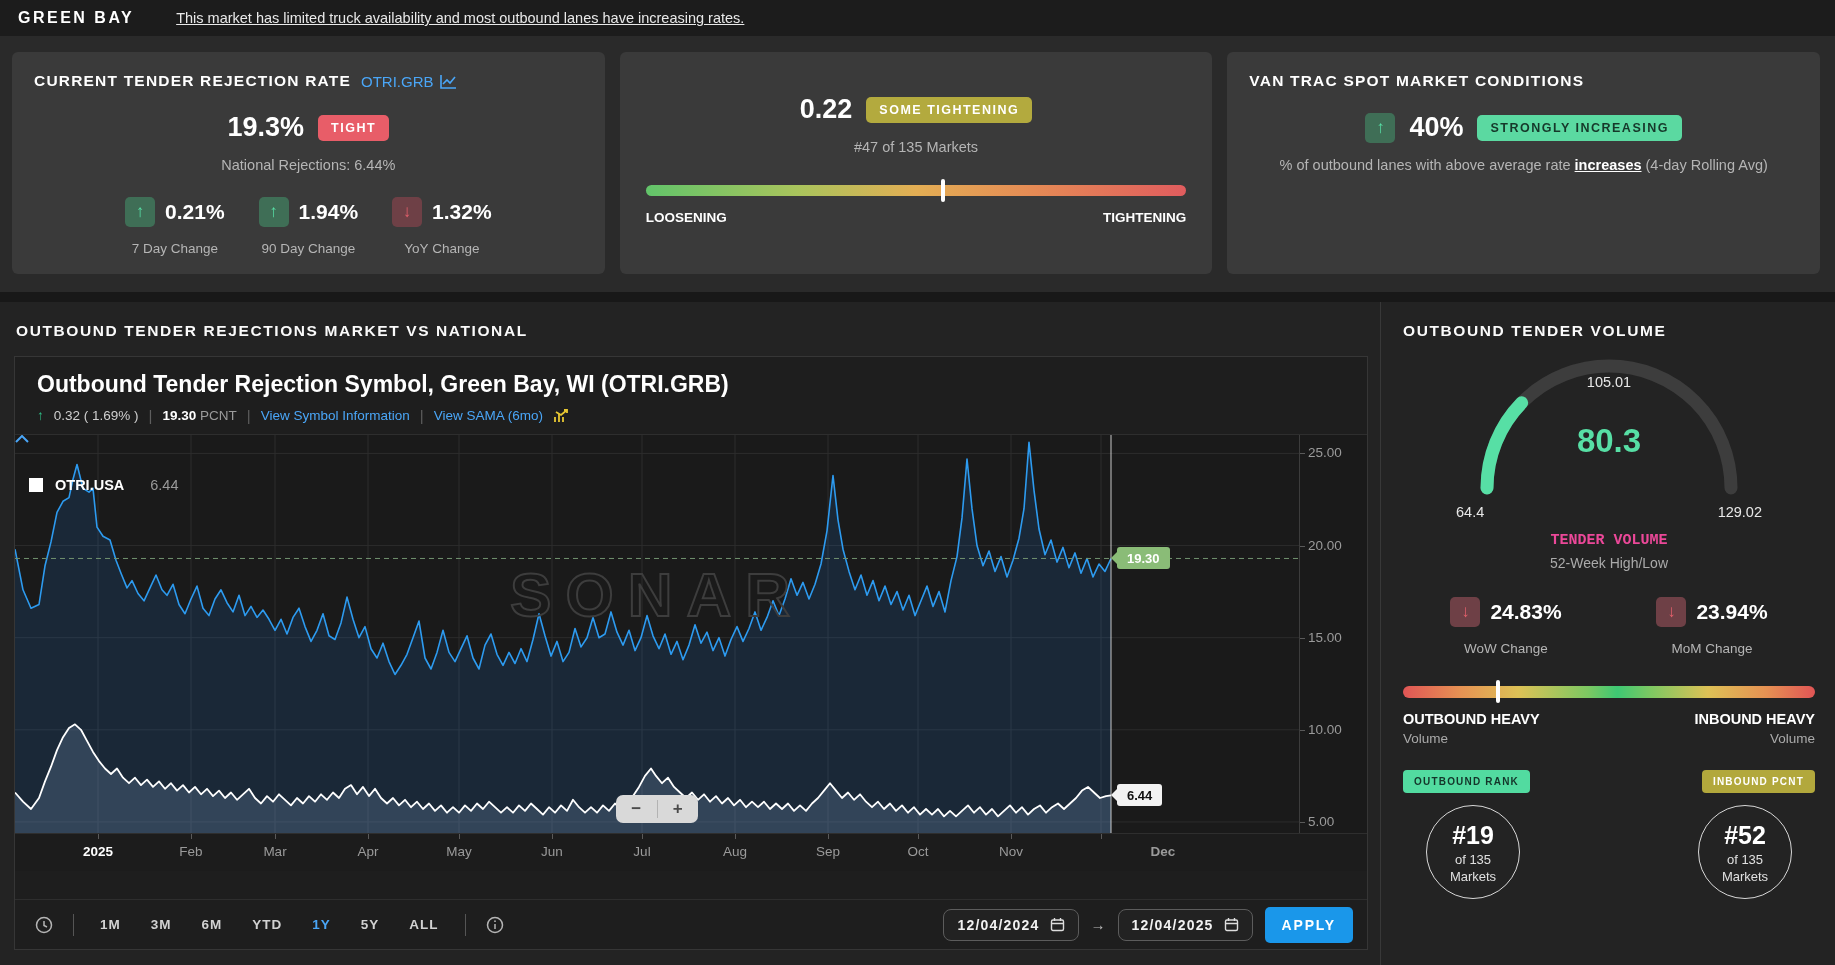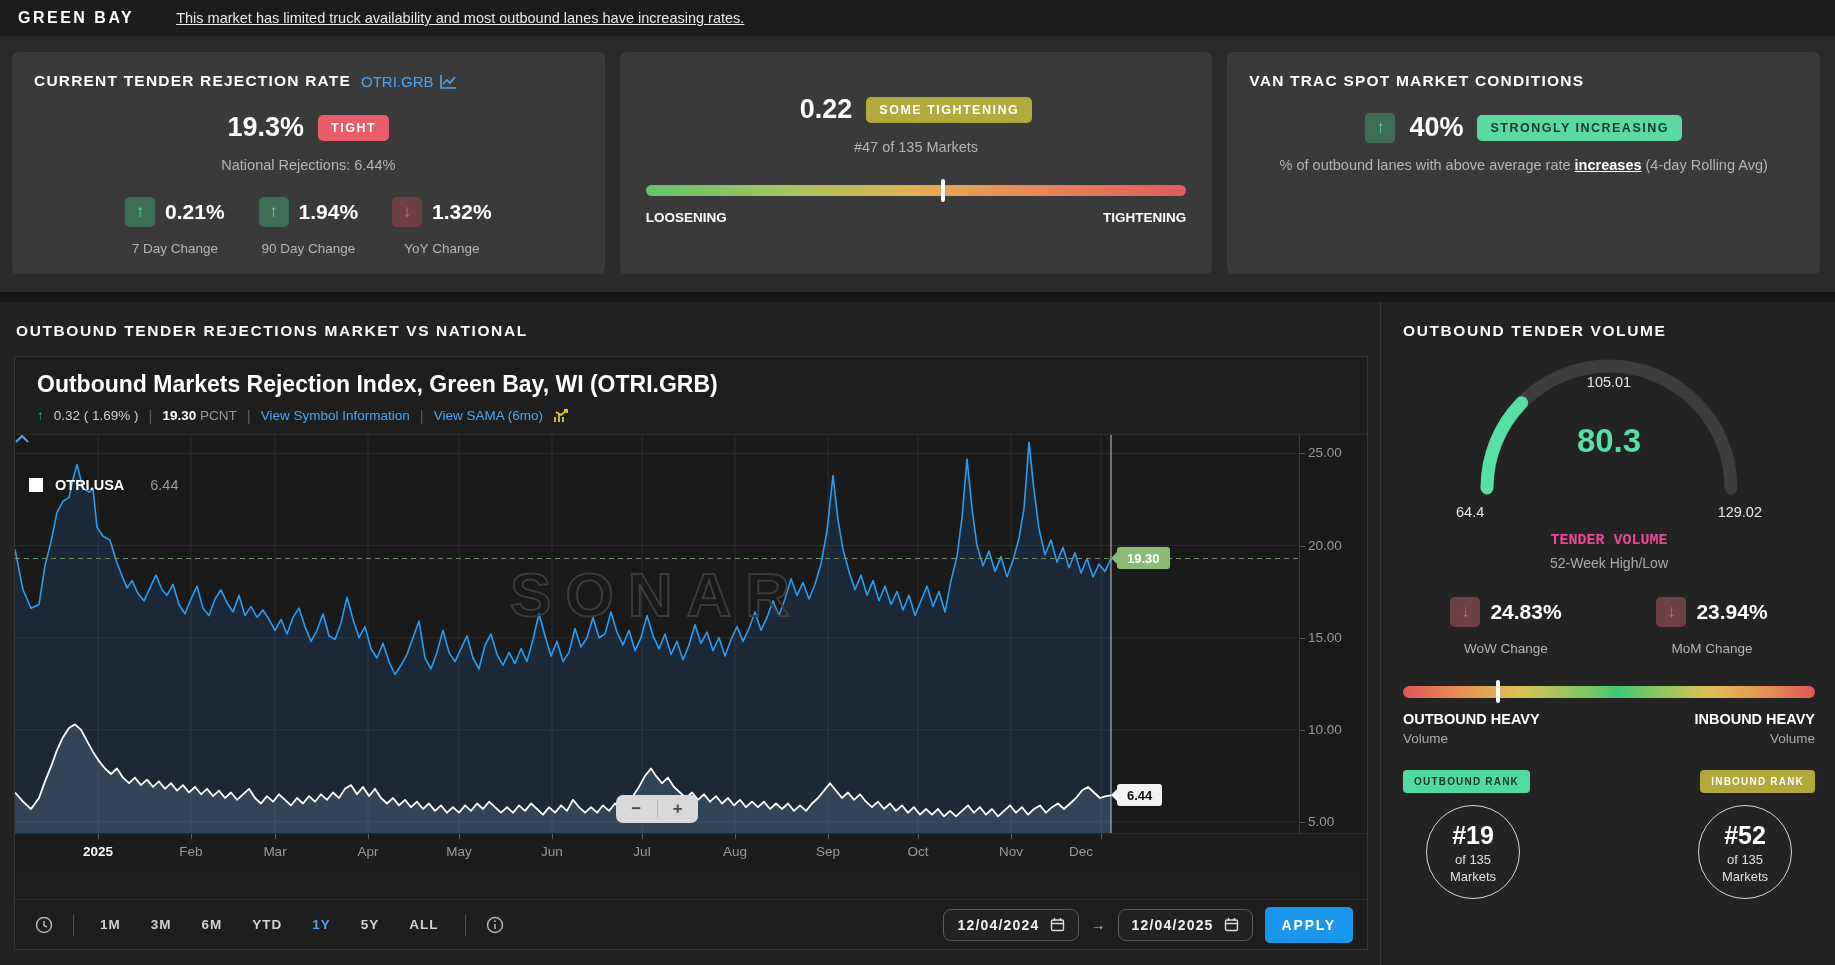--- a/index.html
+++ b/index.html
@@ -210,21 +210,21 @@
   </section>
 
   <div class="section-divider"></div>
 
   <div class="main">
     <div class="main-left">
       <div class="section-title">OUTBOUND TENDER REJECTIONS MARKET VS NATIONAL</div>
 
       <div class="chart-panel">
         <div class="chart-title-block">
-          <div class="chart-title">Outbound Markets Rejection Index, Green Bay, WI (OTRI.GRB)</div>
+          <div class="chart-title">Outbound Tender Rejection Symbol, Green Bay, WI (OTRI.GRB)</div>
           <div class="chart-subrow">
             <span class="sub-arrow">↑</span>
             <span class="sub-change">0.32 ( 1.69% )</span>
             <span class="sub-sep">|</span>
             <span><span class="sub-last">19.30</span> <span class="sub-unit">PCNT</span></span>
             <span class="sub-sep">|</span>
             <a class="sub-link">View Symbol Information</a>
             <span class="sub-sep">|</span>
             <a class="sub-link">View SAMA (6mo)</a>
             <svg width="16" height="15" viewBox="0 0 16 15" fill="none" stroke="#e8c832" stroke-width="1.8">
@@ -312,21 +312,21 @@
             <div class="x-label" style="left: 627px;">Jul</div>
             <div class="x-tick" style="left: 720px;"></div>
             <div class="x-label" style="left: 720px;">Aug</div>
             <div class="x-tick" style="left: 813px;"></div>
             <div class="x-label" style="left: 813px;">Sep</div>
             <div class="x-tick" style="left: 903px;"></div>
             <div class="x-label" style="left: 903px;">Oct</div>
             <div class="x-tick" style="left: 996px;"></div>
             <div class="x-label" style="left: 996px;">Nov</div>
             <div class="x-tick" style="left: 1086px;"></div>
-            <div class="x-label" style="left: 1066px;">Dec</div>
+            <div class="x-label" style="left: 1148px; font-weight: bold;">Dec</div>
           </div>
         <div class="panel-spacer"></div>
 
         <div class="chart-toolbar">
           <span class="tb-icon">
             <svg width="18" height="18" viewBox="0 0 18 18" fill="none" stroke="#b5b5b5" stroke-width="1.5">
                 <circle cx="9" cy="9" r="7.5"></circle>
                 <path d="M9 5v4.5l3 1.5"></path>
               </svg>
           </span>
@@ -424,21 +424,21 @@
       <div class="ranks-row">
         <div class="rank-col">
           <span class="rank-badge mint">OUTBOUND RANK</span>
           <div class="rank-circle">
             <span class="rank-num">#19</span>
             <span class="rank-sub">of 135</span>
             <span class="rank-sub">Markets</span>
           </div>
         </div>
         <div class="rank-col right">
-          <span class="rank-badge olive">INBOUND RANK</span>
+          <span class="rank-badge olive">INBOUND PCNT</span>
           <div class="rank-circle">
             <span class="rank-num">#52</span>
             <span class="rank-sub">of 135</span>
             <span class="rank-sub">Markets</span>
           </div>
         </div>
       </div>
     </aside>
   </div>
 </div>

